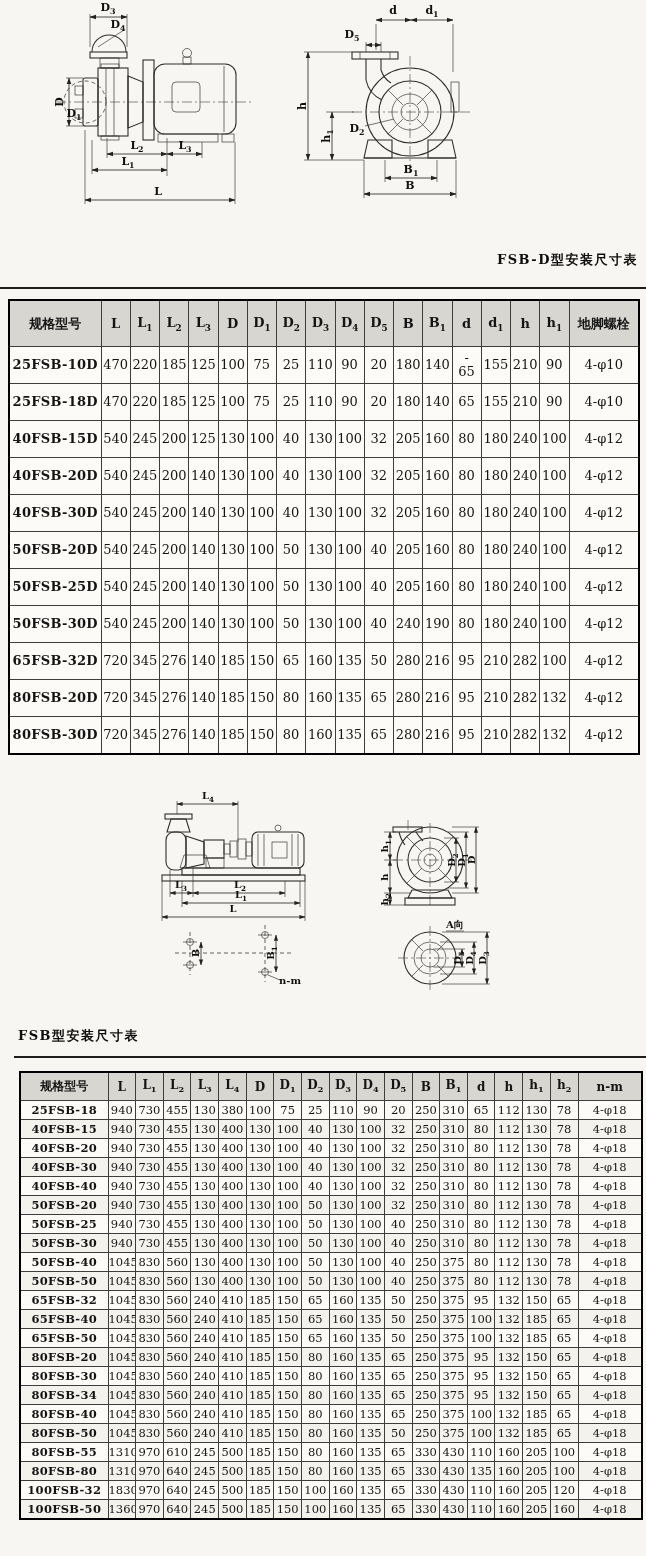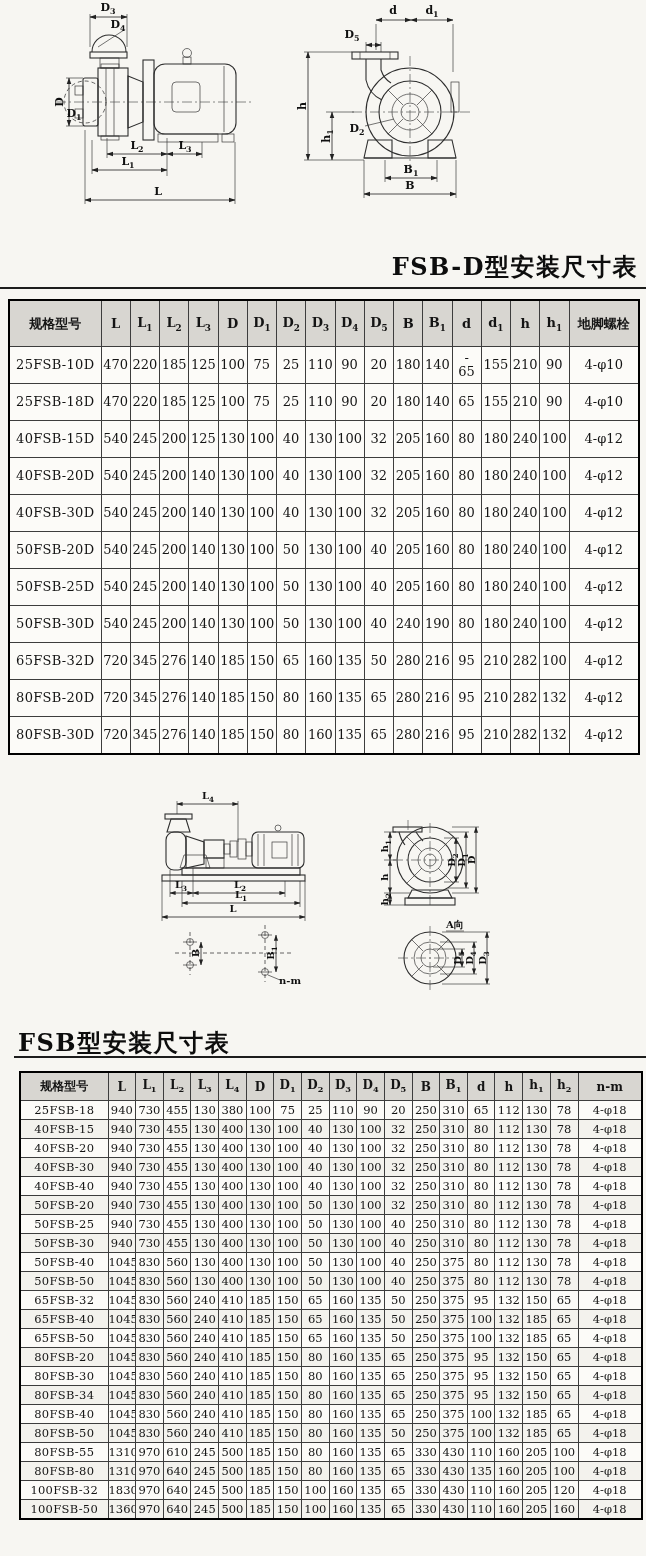--- a/index.html
+++ b/index.html
@@ -1,39 +1,39 @@
 <!DOCTYPE html>
 <html><head>
 <meta charset="utf-8">
 <style>
   html,body{margin:0;padding:0;background:#e9e8e5;}
   .page{position:relative;width:646px;height:1556px;margin:0 auto;background:#f7f6f2;
         font-family:"DejaVu Serif","Liberation Serif",serif;color:#141414;overflow:hidden;}
   svg{position:absolute;left:0;}
   #svgTop{top:0;width:646px;height:240px;}
   #svgMid{top:770px;width:646px;height:245px;}
-  .title{position:absolute;font-weight:bold;font-size:24px;letter-spacing:1.5px;color:#0d0d0d;
+  .title{position:absolute;font-weight:bold;font-size:13px;letter-spacing:1.5px;color:#0d0d0d;
          font-family:"DejaVu Serif","Liberation Serif",serif;}
   .title1{top:251px;right:8px;}
   .title2{top:1027px;left:18px;text-align:center;}
   .rule{position:absolute;background:#1d1d1d;height:2px;}
   .rule1{top:287px;left:0;width:646px;}
   .rule2{top:1056px;left:14px;width:632px;}
   table{position:absolute;border-collapse:collapse;table-layout:fixed;background:#fcfbf8;
         border:2px solid #000000;}
   #table1{left:8px;top:299px;width:632px;}
   #table2{left:19px;top:1071px;width:624px;}
   th,td{border:1px solid #3d3d3d;text-align:center;vertical-align:middle;padding:0;overflow:hidden;}
   th{background:#d8d6d1;font-weight:bold;}
   #table1 th{height:45px;font-size:13px;}
   #table1 td{height:36px;font-size:13px;white-space:pre-line;line-height:1.1;}
   #table2 th{height:27px;font-size:12px;}
   #table2 td{height:18px;font-size:11.5px;}
   #table2 tr:nth-child(even) td{background:#f3f2ed;}
-  td.model{font-weight:normal;letter-spacing:.3px;}
+  td.model{font-weight:bold;letter-spacing:.3px;}
   sub{font-size:68%;}
   
   .ln{stroke:#2e2e2e;stroke-width:1.1;fill:none;}
   .thin{stroke:#3a3a3a;stroke-width:.7;fill:none;}
   .ext{stroke:#333;stroke-width:.65;fill:none;}
   .dimln{stroke:#222;stroke-width:.8;fill:none;}
   .cl{stroke:#4a4a4a;stroke-width:.65;fill:none;stroke-dasharray:10 3 2 3;}
   .dash{stroke:#333;stroke-width:.75;fill:none;stroke-dasharray:4 3;}
   text.dim{font-family:"DejaVu Serif","Liberation Serif",serif;font-weight:bold;font-size:11px;
            fill:#101010;text-anchor:middle;}

